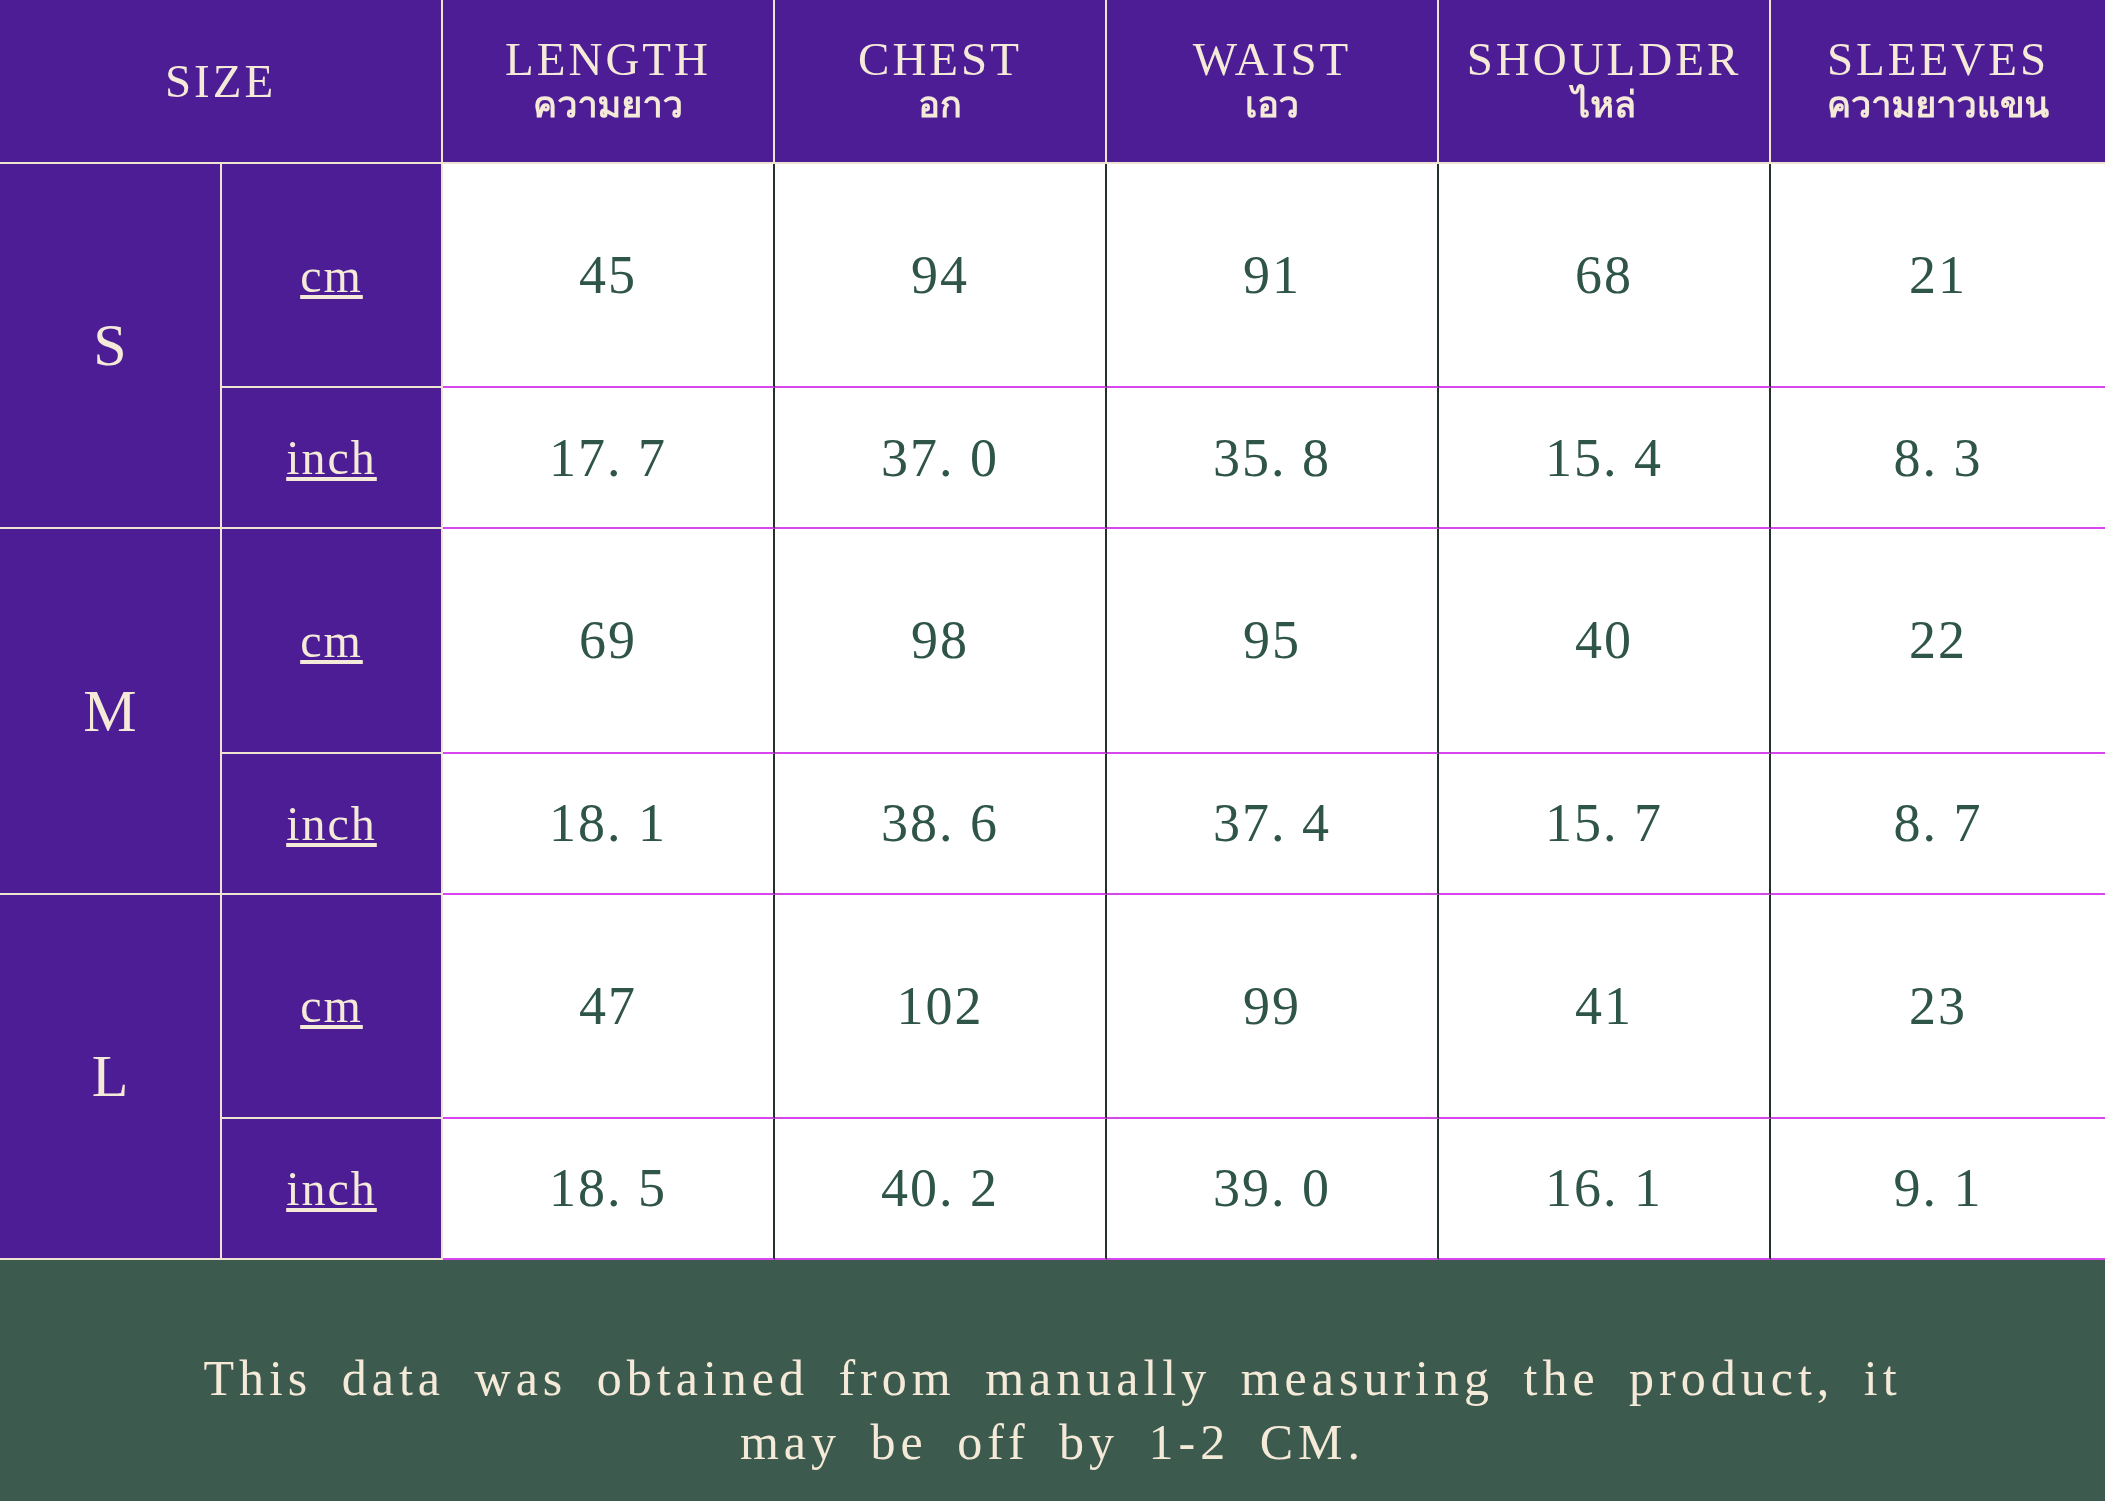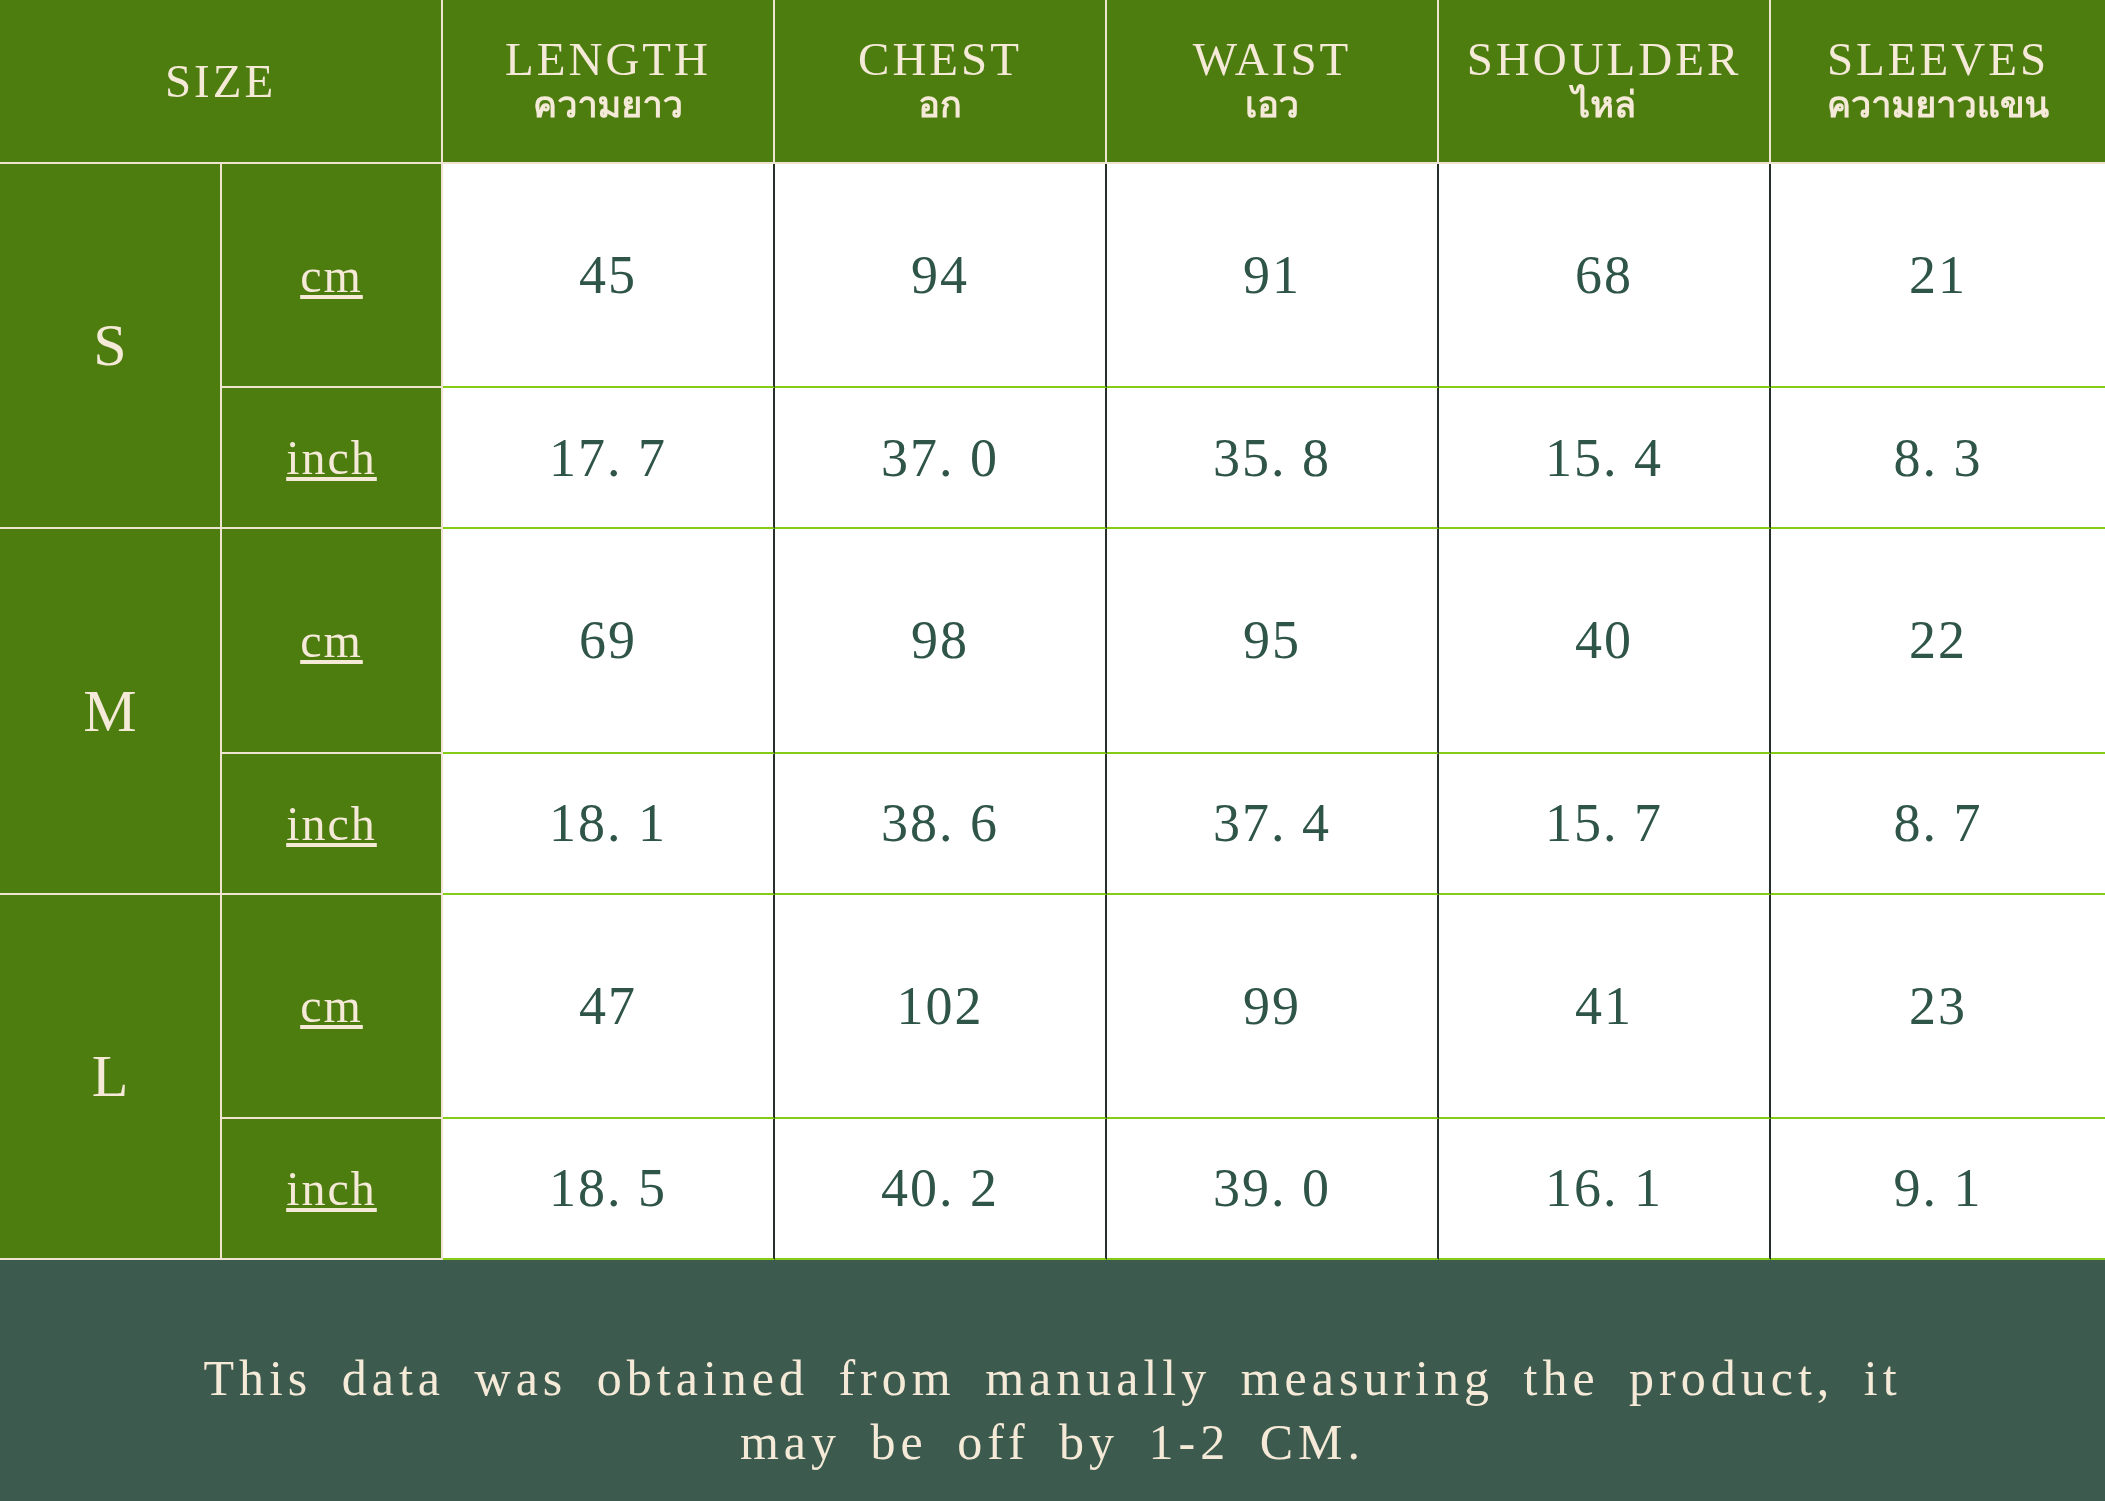--- a/index.html
+++ b/index.html
@@ -18,32 +18,32 @@
   col.c-letter{width:222px}
   col.c-unit{width:221px}
   col.c-data{width:332px}
   col.c-data-last{width:334px}
   th,td{padding:0;text-align:center;vertical-align:middle;font-weight:normal;}
   tr.hdr{height:150px;}
   tr.row-cm{height:205px;}
   tr.row-inch{height:129px;}
   
   .g{
-    background:#4d7c0f;
+    background:#4c1d95;
     color:#f5e9d8;
     border-right:2px solid #efe3d2;
     border-bottom:2px solid #efe3d2;
   }
   .g.last{border-right:none;}
   
   td.v{
     background:#ffffff;
     color:#2f5448;
     border-right:2px solid #26312b;
-    border-bottom:2px solid #84cc16;
+    border-bottom:2px solid #d946ef;
     font-size:54px;
     letter-spacing:2px;
   }
   td.v.last{border-right:none;}
   .hdr th{font-size:47px;letter-spacing:3px;}
   .hdr .en{line-height:1.15;}
   .hdr .th-sub{
     font-size:36px;
     font-weight:bold;
     font-family:Liberation Mono, monospace;

